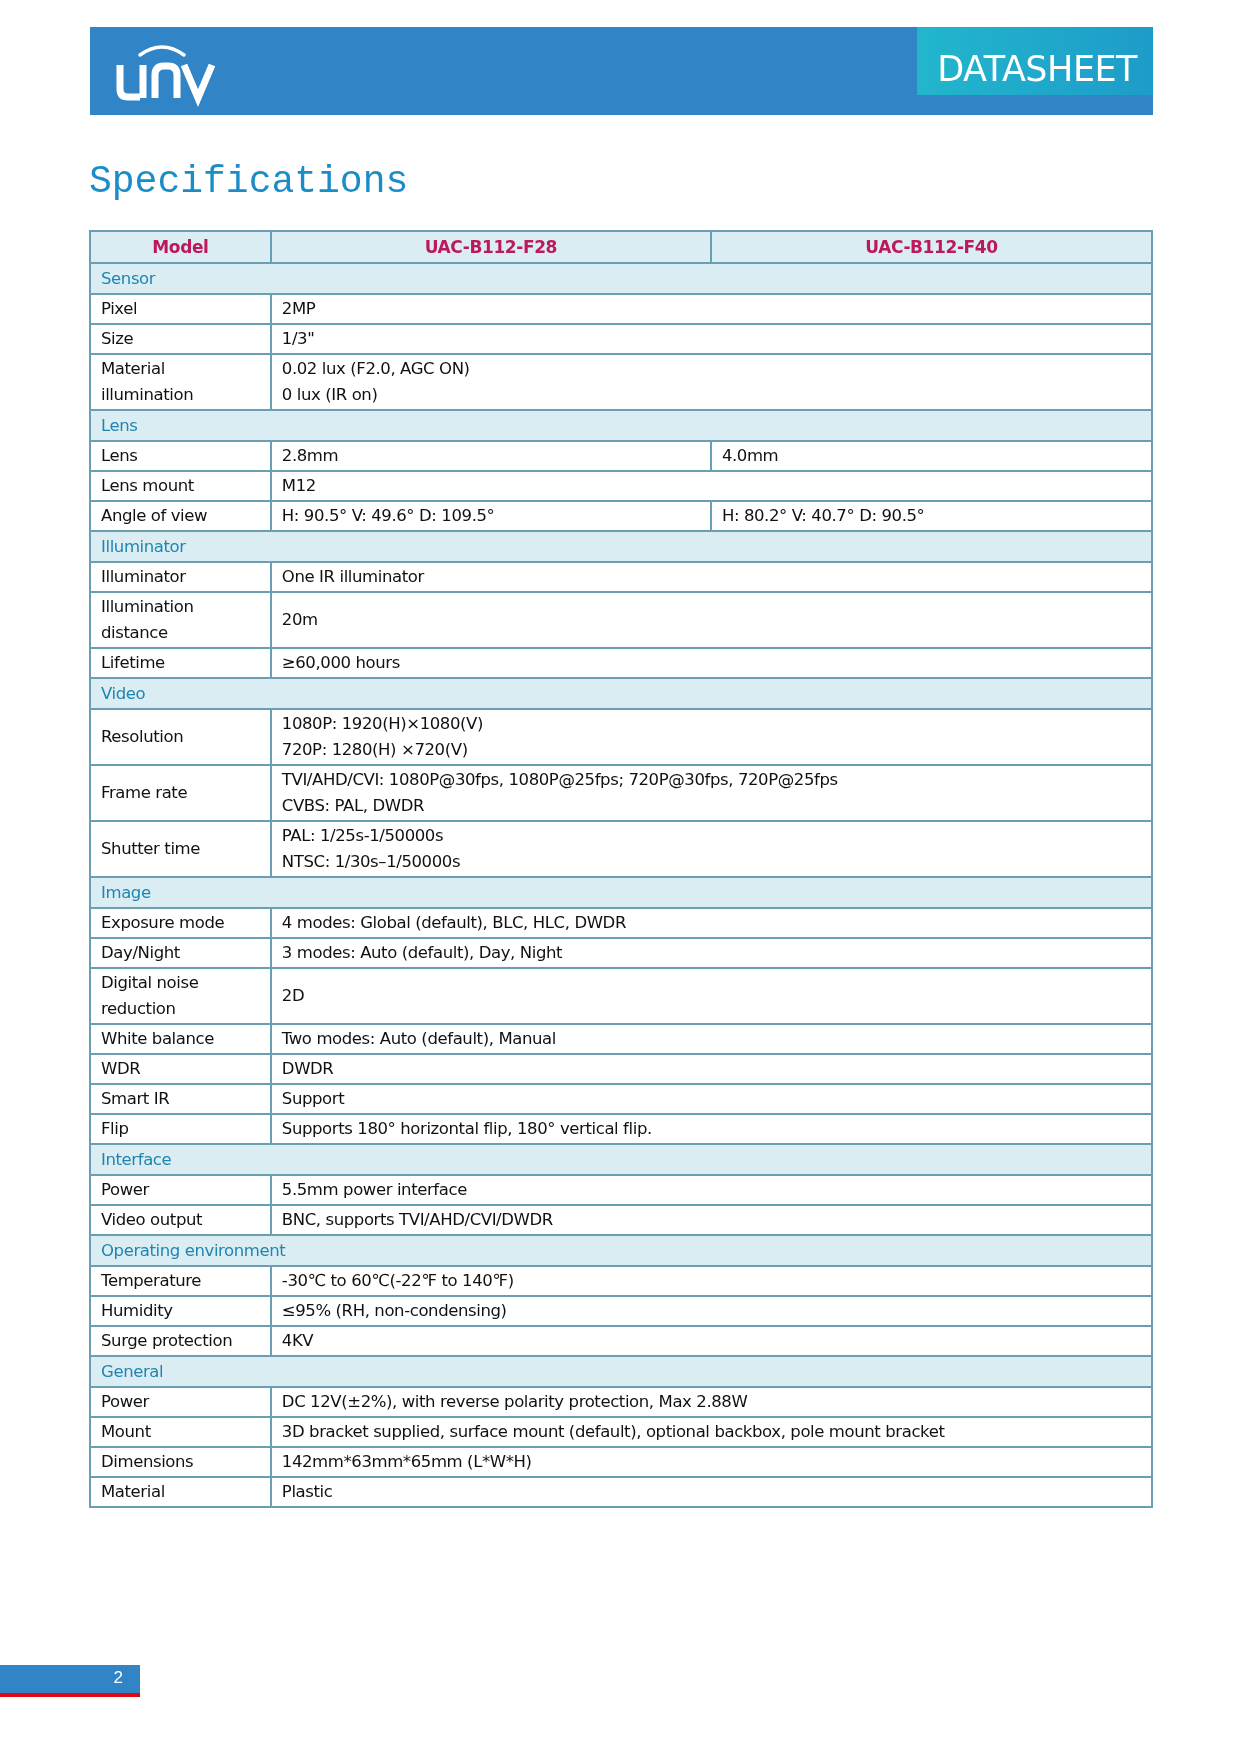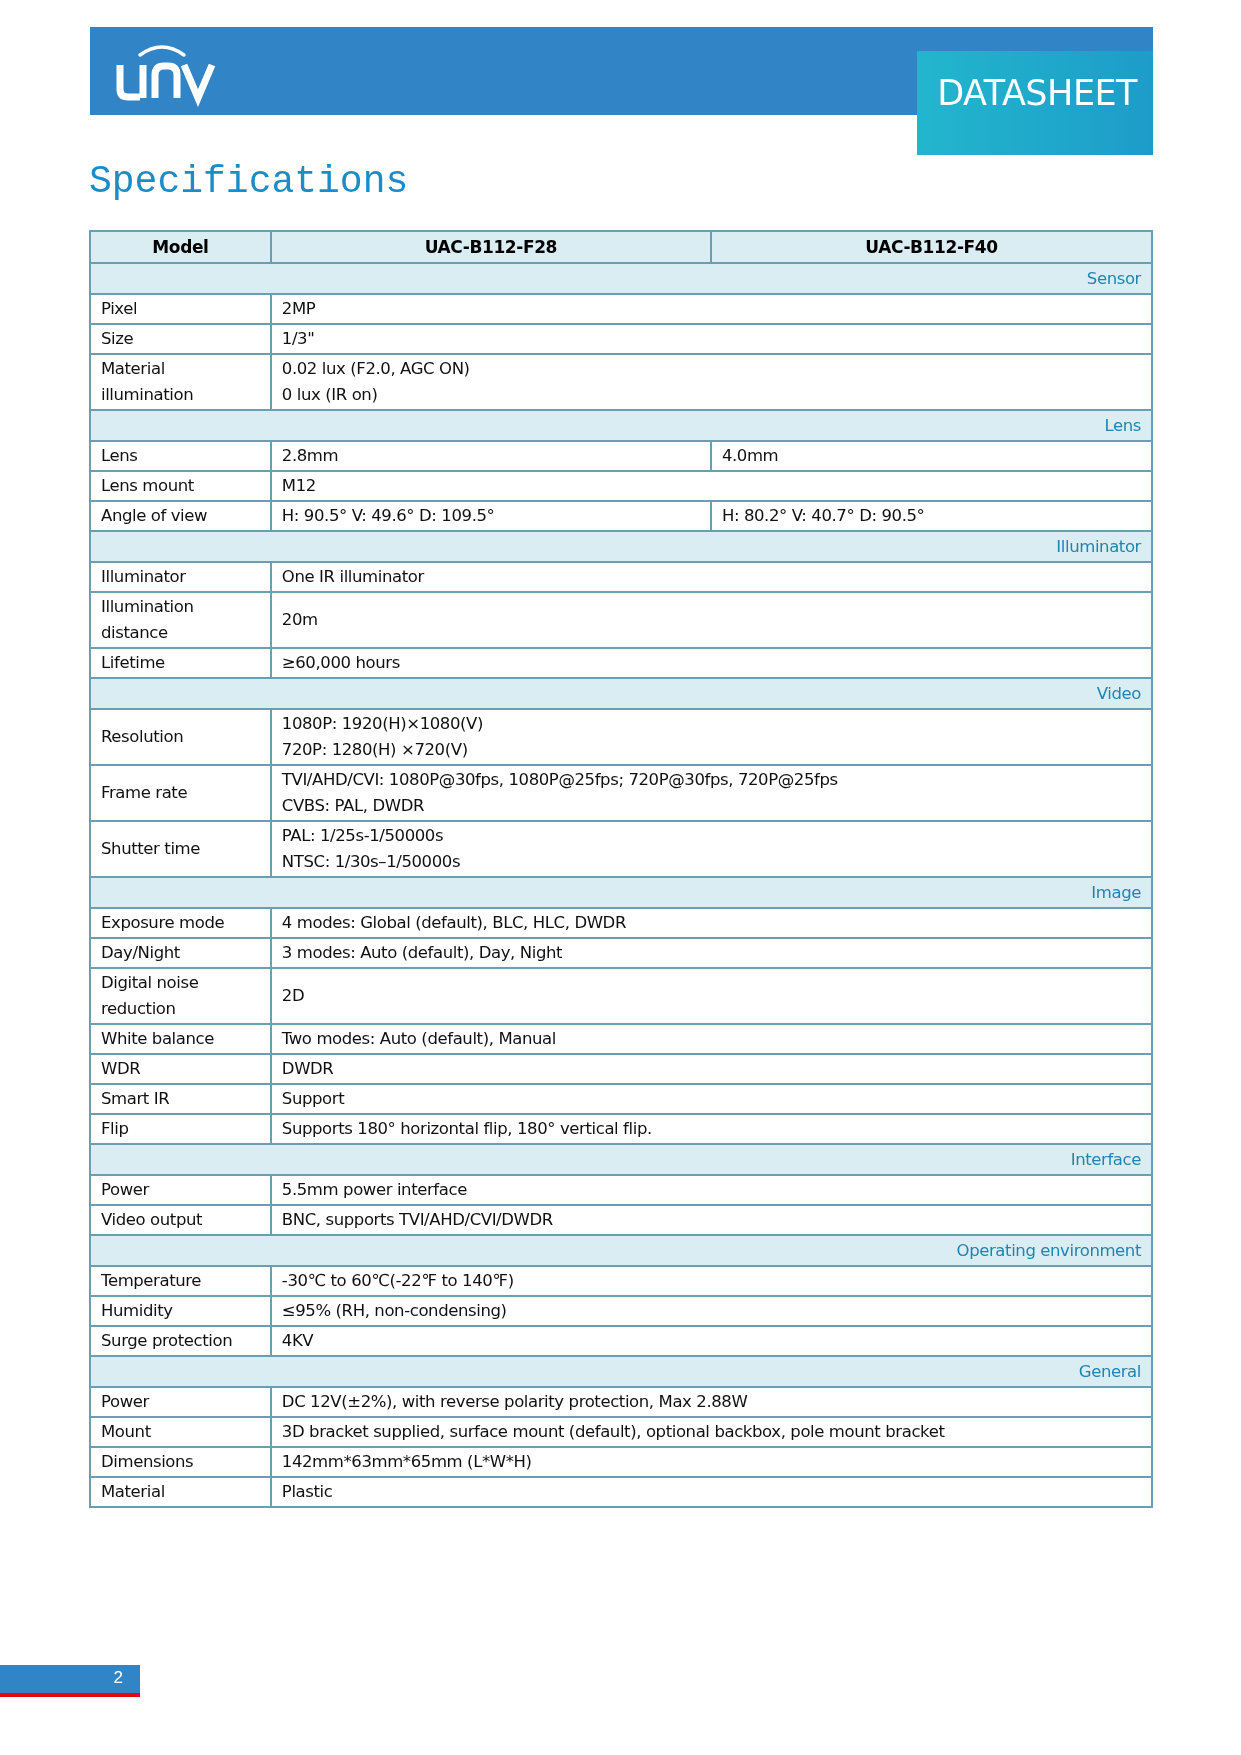--- a/index.html
+++ b/index.html
@@ -2,35 +2,35 @@
 <html><head>
 <meta charset="utf-8">
 <style>
   html, body { margin: 0; padding: 0; background: #ffffff; }
   body { width: 1241px; height: 1755px; position: relative; overflow: hidden;
          font-family: "Liberation Sans", "DejaVu Sans", sans-serif; color: #111; }
 
   .header-bar { position: absolute; left: 90px; top: 27px; width: 1063px; height: 88px;
                 background: #3184c5; }
   .logo { position: absolute; left: 20px; top: 8px; width: 110px; height: 72px; }
-  .datasheet-block { position: absolute; right: 0; top: 0; width: 236px; height: 104px;
-                     background: linear-gradient(90deg, #22b6cd 0%, #1d9cc9 100%); margin-top: 24px; }
+  .datasheet-block { position: absolute; right: 0; top: 0; width: 236px; height: 68px;
+                     background: linear-gradient(90deg, #22b6cd 0%, #1d9cc9 100%); }
   .datasheet-label { position: absolute; right: 16px; top: 22px; color: #fff;
                      font-family: "DejaVu Sans", sans-serif; font-size: 35px; letter-spacing: -0.5px; }
 
   .page-title { position: absolute; left: 89px; top: 160px; font-size: 38px;
                 color: #1a8cc7; font-family: Liberation Mono, monospace; }
 
   table.spec { position: absolute; left: 89px; top: 230px; width: 1064px;
                border-collapse: collapse; font-family: "DejaVu Sans", sans-serif; font-size: 16.5px; }
   table.spec td, table.spec th { border: 2px solid #6a9fb3; padding: 0 10px; vertical-align: middle;
                                  letter-spacing: -0.4px; }
-  table.spec th { background: #daedf3; color: #000000; font-weight: bold; height: 30px; font-size: 17px; margin-top: 47px; }
+  table.spec th { background: #daedf3; color: #be185d; font-weight: bold; height: 30px; font-size: 17px; margin-top: 47px; }
   col.c1 { width: 181px; } col.c2 { width: 441px; } col.c3 { width: 442px; }
-  tr.section td { background: #daedf3; color: #2184b0; height: 29px; text-align: right; }
+  tr.section td { background: #daedf3; color: #2184b0; height: 29px; }
   tr.row td { height: 28px; margin-top: 16px; }
   tr.row.tall td { height: 54px; }
   td .line { display: block; line-height: 26px; }
 
   .footer-num-bar { position: absolute; left: 0; top: 1665px; width: 140px; height: 28px; background: #3184c5; }
   .footer-num { position: absolute; right: 17px; top: 3px; color: #fff; font-size: 17px; }
   .footer-red { position: absolute; left: 0; top: 1693px; width: 140px; height: 4px; background: #e30613; }
 </style>
 </head>
 <body>

